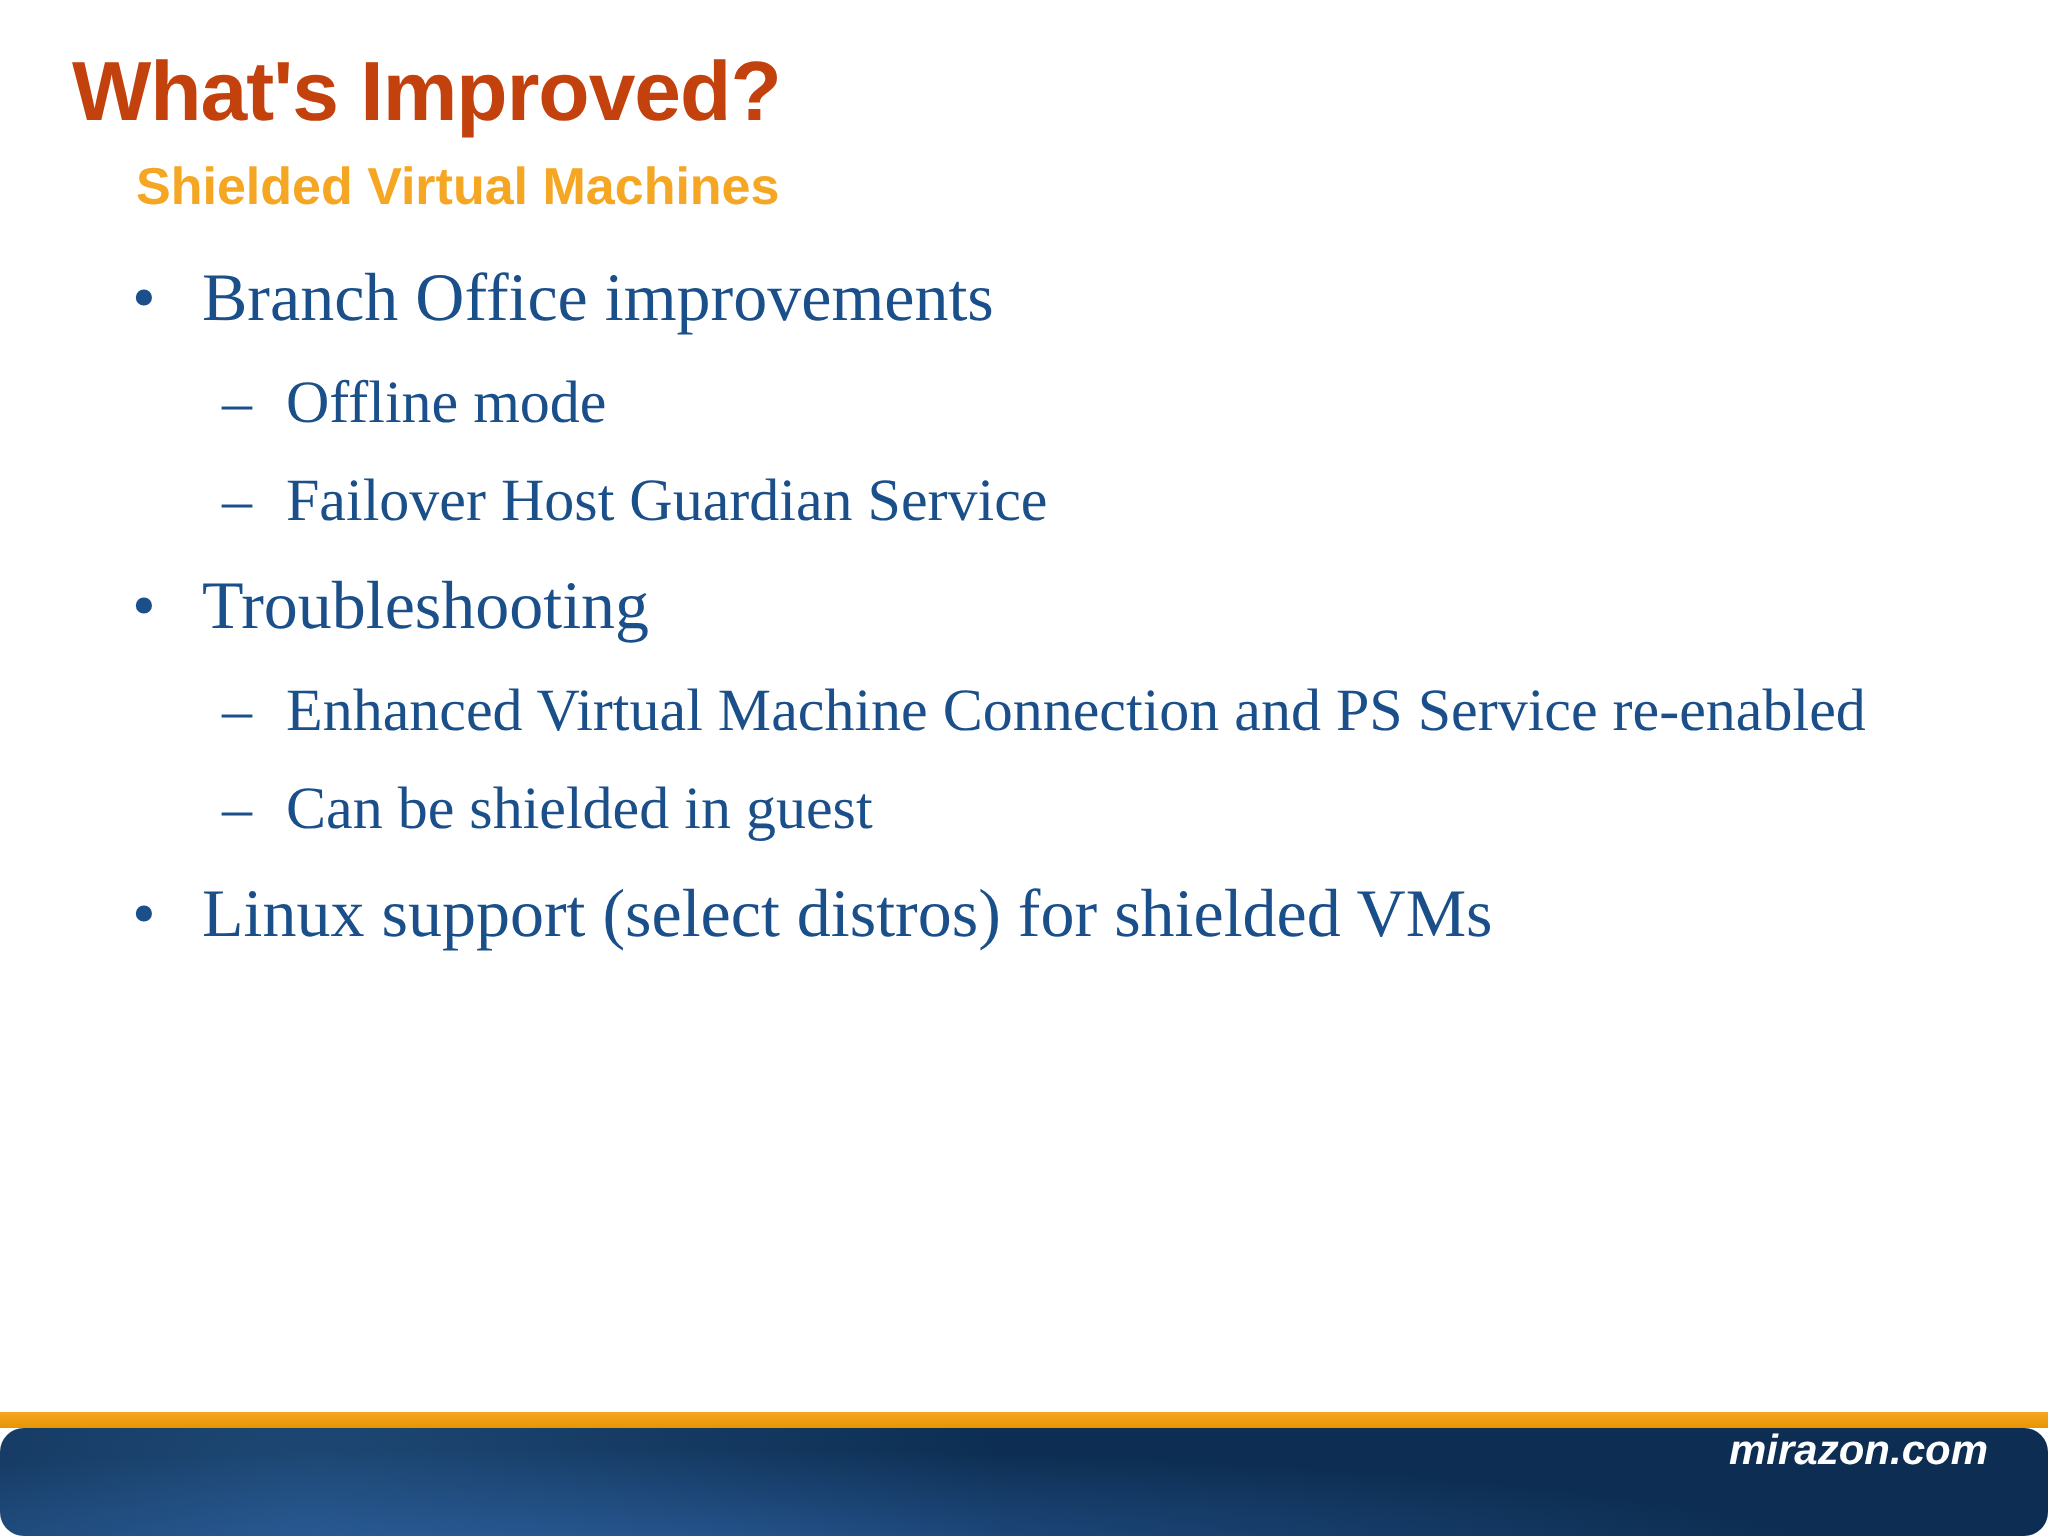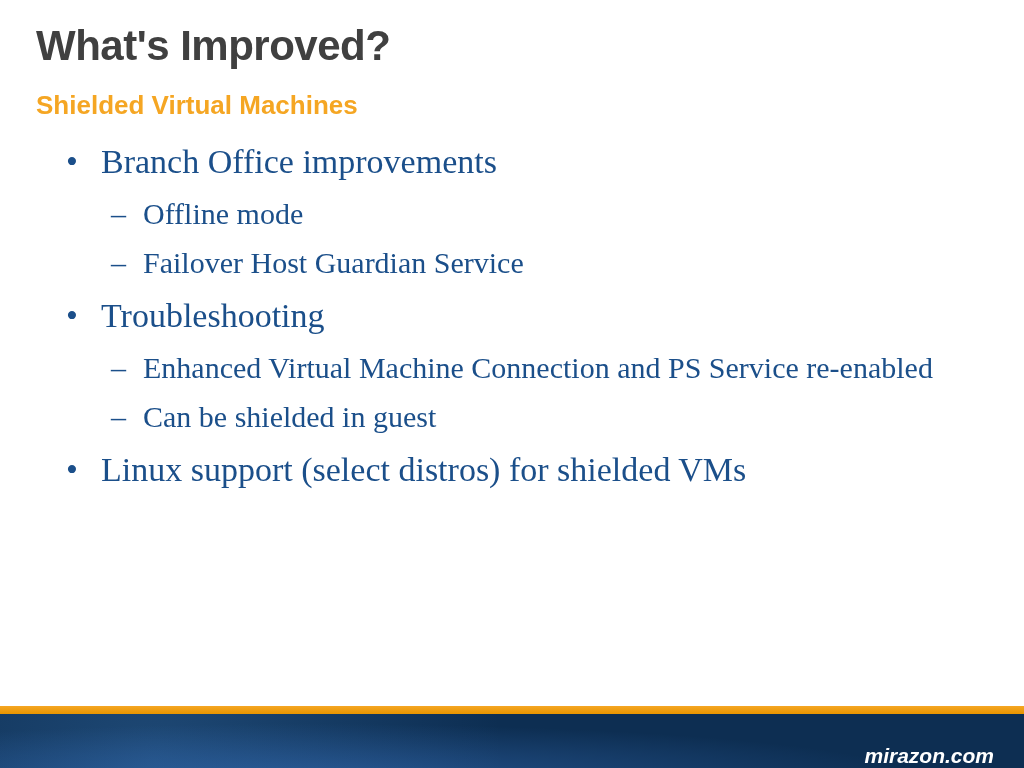--- a/index.html
+++ b/index.html
@@ -14,29 +14,30 @@
       background: #ffffff;
       position: relative;
       overflow: hidden;
     }
     .slide-content {
       padding: 22px 36px 0 36px;
     }
     .title {
       font-size: 42px;
       font-weight: 700;
-      color: #404040;
-      margin-bottom: 20px;
+      color: #c2410c;
+      margin-bottom: 8px;
       letter-spacing: -0.5px;
     }
     .subtitle {
       font-size: 26px;
       font-weight: 600;
       color: #f5a623;
       margin-bottom: 18px;
+      margin-left: 32px;
     }
     .content-list {
       list-style: none;
       padding-left: 30px;
     }
     .content-list > li {
       position: relative;
       font-size: 34px;
       color: #1b4f8a;
       font-weight: 400;
@@ -84,23 +85,24 @@
     .footer-orange {
       height: 8px;
       background: linear-gradient(to bottom, #f5a623 0%, #e89500 100%);
     }
     .footer-blue {
       height: 54px;
       background: #0d2e52;
       background-image: radial-gradient(ellipse at 30% 120%, rgba(60,120,200,0.5) 0%, rgba(13,46,82,0) 60%),
                         radial-gradient(circle at 15% 80%, rgba(80,150,220,0.25) 0%, rgba(13,46,82,0) 40%);
       display: flex;
-      align-items: flex-end;
+      align-items: flex-start;
       justify-content: flex-end;
       padding-right: 30px;
+      border-radius: 12px;
     }
     .footer-text {
       color: #ffffff;
       font-style: italic;
       font-weight: 600;
       font-size: 21px;
     }
   </style>
 </head>
 <body>

